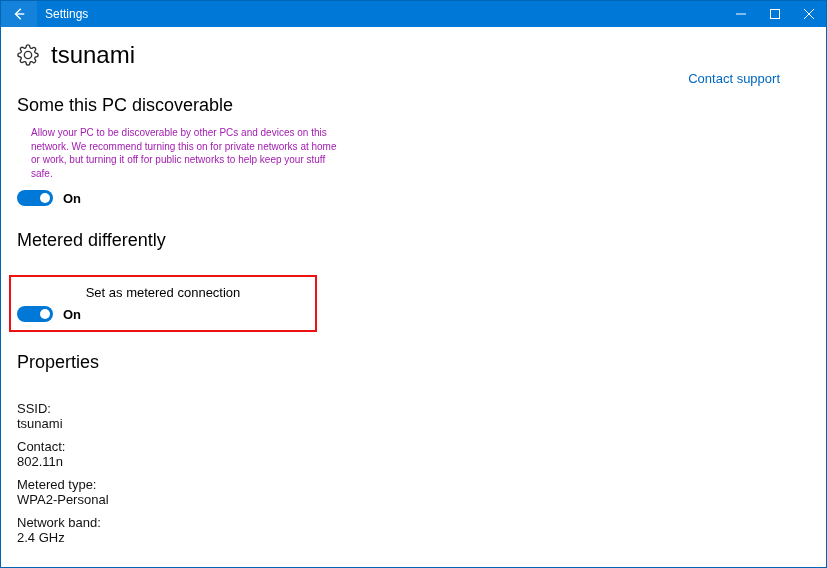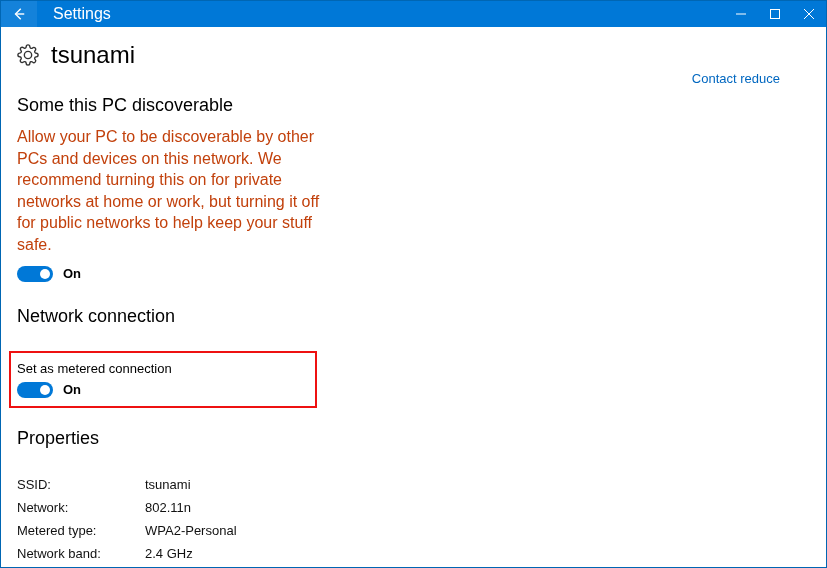--- a/index.html
+++ b/index.html
@@ -22,22 +22,22 @@
   }
   .titlebar .back-btn {
     width: 36px;
     height: 26px;
     display: flex;
     align-items: center;
     justify-content: center;
     background: rgba(255,255,255,0.08);
   }
   .titlebar .title {
-    padding-left: 16px;
-    font-size: 16px;
+    padding-left: 8px;
+    font-size: 12px;
   }
   .titlebar .spacer { flex: 1; }
   .titlebar .win-btn {
     width: 34px;
     height: 26px;
     display: flex;
     align-items: center;
     justify-content: center;
   }
   .content {
@@ -62,25 +62,26 @@
     top: 44px;
     color: #0067c0;
     font-size: 13px;
   }
   .section-title {
     font-size: 18px;
     font-weight: 400;
     margin-bottom: 10px;
   }
   .section-desc {
-    font-size: 16px;
+    font-size: 10px;
     max-width: 310px;
     line-height: 1.35;
-    color: #c2410c;
+    color: #a21caf;
     margin-bottom: 10px;
+    margin-left: 14px;
   }
   .toggle-row {
     display: flex;
     align-items: center;
     gap: 10px;
     font-weight: bold;
   }
   .toggle {
     width: 36px;
     height: 16px;
@@ -101,34 +102,36 @@
   }
   .toggle-label { font-size: 13px; }
   .section { margin-bottom: 24px; }
   .highlight-box {
     border: 2px solid #e11;
     padding: 8px 6px 8px 6px;
     margin-left: -8px;
     margin-right: 16px;
     width: 308px;
     margin-bottom: 20px;
+    text-align: center;
   }
   .highlight-box .metered-label {
     font-size: 13px;
     margin-bottom: 6px;
   }
   .props-title {
     font-size: 18px;
     font-weight: 400;
     margin-bottom: 24px;
   }
   .prop-row {
     display: flex;
     font-size: 13px;
     padding: 4px 0;
+    flex-direction: column;
   }
   .prop-key { width: 128px; color: #111; }
   .prop-val { color: #111; }
 </style>
 </head>
 <body>
 
 <div class="titlebar">
   <div class="back-btn">
     <svg width="14" height="14" viewBox="0 0 16 16">
@@ -158,51 +161,51 @@
 <div class="content">
 
   <div class="header-row">
     <svg width="22" height="22" viewBox="0 0 24 24">
       <path fill="none" stroke="#333" stroke-width="1.5" d="M12 8a4 4 0 1 0 0 8 4 4 0 0 0 0-8z"></path>
       <path fill="none" stroke="#333" stroke-width="1.5" d="M19.4 15a1.7 1.7 0 0 0 .34 1.87l.06.06a2 2 0 1 1-2.83 2.83l-.06-.06a1.7 1.7 0 0 0-1.87-.34 1.7 1.7 0 0 0-1.03 1.56V21a2 2 0 1 1-4 0v-.09a1.7 1.7 0 0 0-1.11-1.56 1.7 1.7 0 0 0-1.87.34l-.06.06a2 2 0 1 1-2.83-2.83l.06-.06a1.7 1.7 0 0 0 .34-1.87 1.7 1.7 0 0 0-1.56-1.03H3a2 2 0 1 1 0-4h.09a1.7 1.7 0 0 0 1.56-1.11 1.7 1.7 0 0 0-.34-1.87l-.06-.06a2 2 0 1 1 2.83-2.83l.06.06a1.7 1.7 0 0 0 1.87.34H9a1.7 1.7 0 0 0 1.03-1.56V3a2 2 0 1 1 4 0v.09a1.7 1.7 0 0 0 1.03 1.56 1.7 1.7 0 0 0 1.87-.34l.06-.06a2 2 0 1 1 2.83 2.83l-.06.06a1.7 1.7 0 0 0-.34 1.87V9a1.7 1.7 0 0 0 1.56 1.03H21a2 2 0 1 1 0 4h-.09a1.7 1.7 0 0 0-1.56 1.03z"></path>
     </svg>
     <h1>tsunami</h1>
   </div>
 
-  <a class="support-link">Contact reduce</a>
+  <a class="support-link">Contact support</a>
 
   <div class="section">
     <div class="section-title">Some this PC discoverable</div>
     <div class="section-desc">Allow your PC to be discoverable by other PCs and devices on this network. We recommend turning this on for private networks at home or work, but turning it off for public networks to help keep your stuff safe.</div>
     <div class="toggle-row">
       <span class="toggle"></span>
       <span class="toggle-label">On</span>
     </div>
   </div>
 
   <div class="section">
-    <div class="section-title">Network connection</div>
+    <div class="section-title">Metered differently</div>
   </div>
 
   <div class="highlight-box">
     <div class="metered-label">Set as metered connection</div>
     <div class="toggle-row">
       <span class="toggle"></span>
       <span class="toggle-label">On</span>
     </div>
   </div>
 
   <div class="props-title">Properties</div>
   <div id="props-list">
       <div class="prop-row">
         <div class="prop-key">SSID:</div>
         <div class="prop-val">tsunami</div>
       </div>
       <div class="prop-row">
-        <div class="prop-key">Network:</div>
+        <div class="prop-key">Contact:</div>
         <div class="prop-val">802.11n</div>
       </div>
       <div class="prop-row">
         <div class="prop-key">Metered type:</div>
         <div class="prop-val">WPA2-Personal</div>
       </div>
       <div class="prop-row">
         <div class="prop-key">Network band:</div>
         <div class="prop-val">2.4 GHz</div>
       </div>

